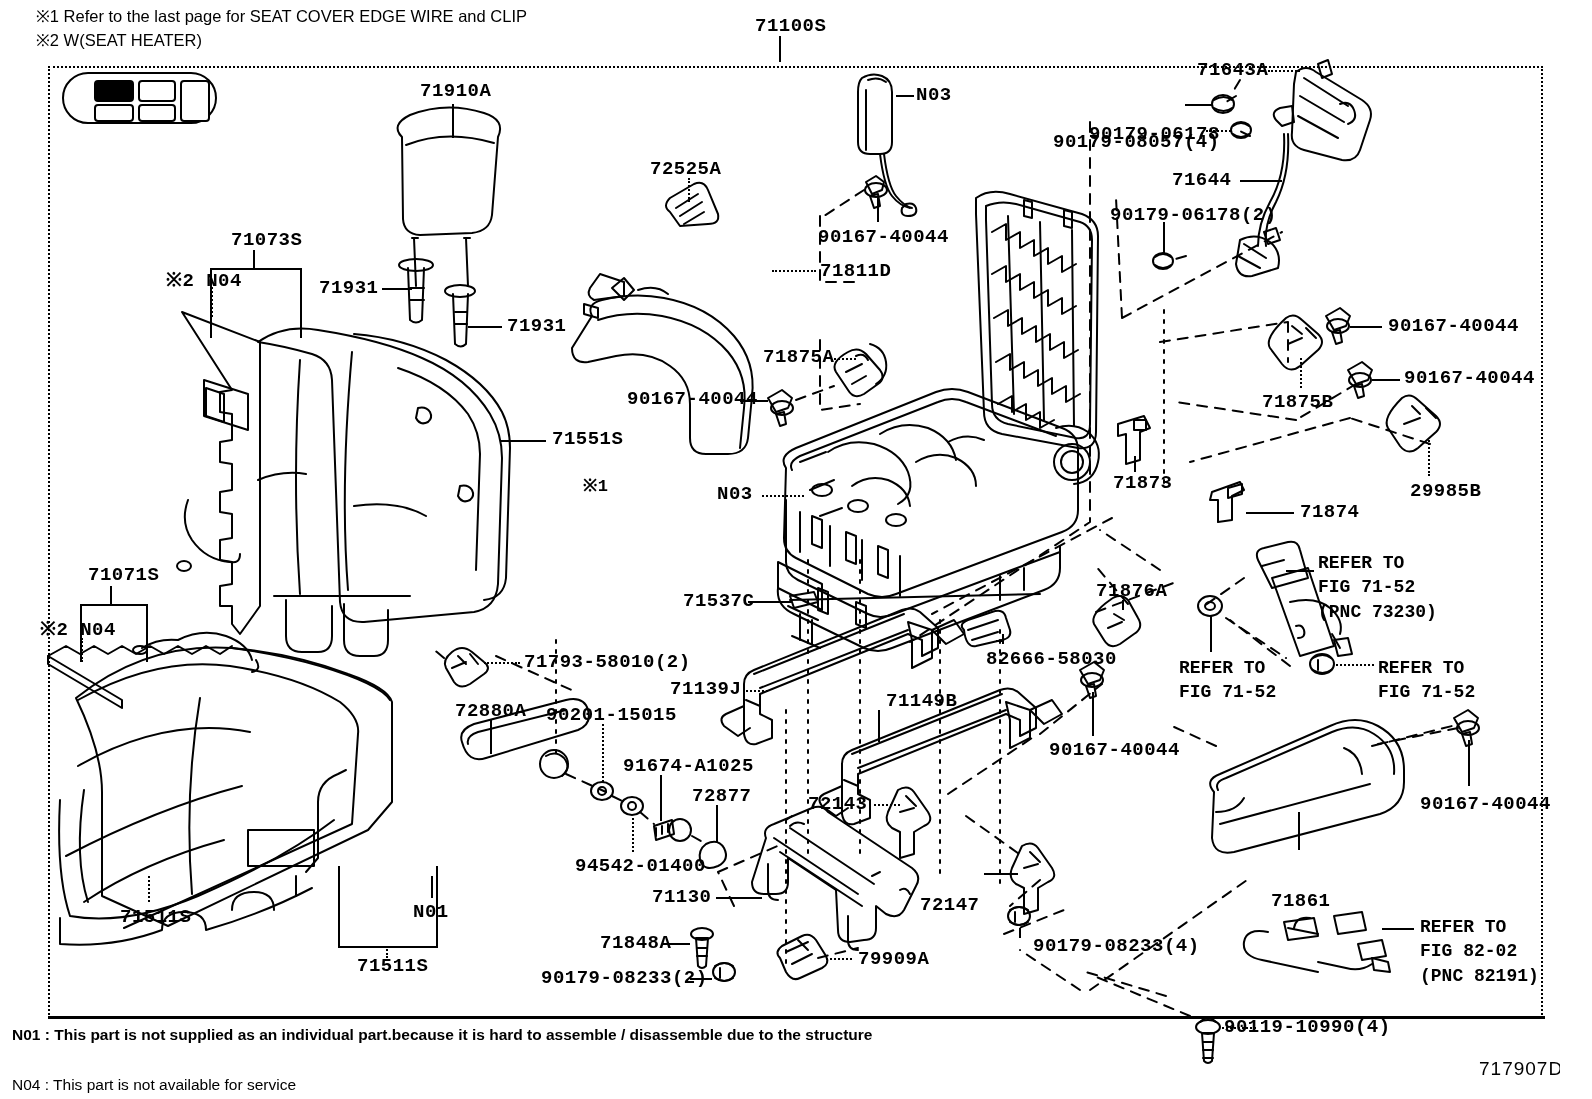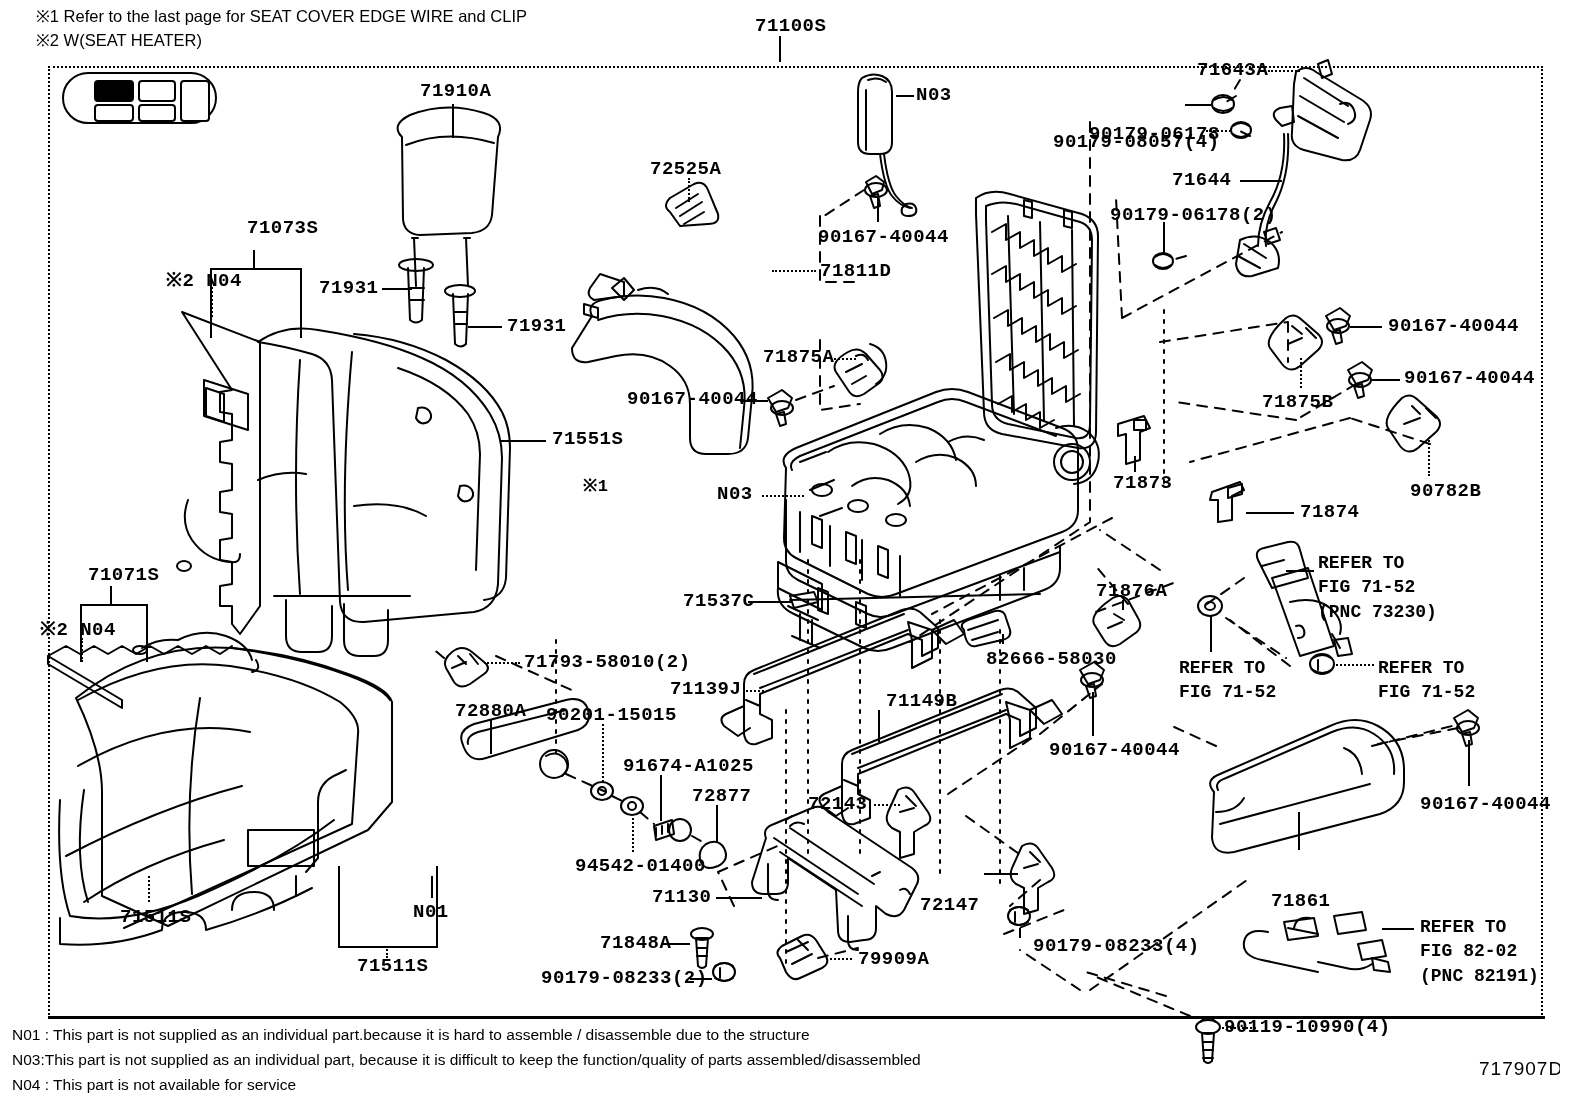--- a/index.html
+++ b/index.html
@@ -614,31 +614,31 @@
   <div class="lbl" style="left:420px;top:82px;">71910A</div>
   <div class="lbl" style="left:916px;top:86px;">N03</div>
   <div class="lbl" style="left:1197px;top:61px;">71643A</div>
   <div class="lbl" style="left:1053px;top:92px;margin-top:41px;">90179-08057(4)</div>
   <div class="lbl" style="left:1089px;top:125px;">90179-06178</div>
   <div class="lbl" style="left:1172px;top:171px;">71644</div>
   <div class="lbl" style="left:1110px;top:206px;">90179-06178(2)</div>
   <div class="lbl" style="left:650px;top:160px;">72525A</div>
   <div class="lbl" style="left:818px;top:228px;">90167-40044</div>
   <div class="lbl" style="left:820px;top:262px;">71811D</div>
-  <div class="lbl" style="left:231px;top:219px;margin-left:16px;">71073S</div>
+  <div class="lbl" style="left:231px;top:231px;">71073S</div>
   <div class="lbl" style="left:166px;top:272px;">※2 N04</div>
   <div class="lbl" style="left:319px;top:279px;">71931</div>
   <div class="lbl" style="left:507px;top:317px;">71931</div>
   <div class="lbl" style="left:1388px;top:317px;">90167-40044</div>
   <div class="lbl" style="left:763px;top:348px;">71875A</div>
   <div class="lbl" style="left:1404px;top:369px;">90167-40044</div>
   <div class="lbl" style="left:627px;top:390px;">90167-40044</div>
   <div class="lbl" style="left:1262px;top:393px;">71875B</div>
   <div class="lbl" style="left:552px;top:430px;">71551S</div>
-  <div class="lbl" style="left:1410px;top:482px;">90782B</div>
+  <div class="lbl" style="left:1410px;top:482px;">29985B</div>
   <div class="lbl sm" style="left:583px;top:478px;">※1</div>
   <div class="lbl" style="left:1113px;top:474px;">71873</div>
   <div class="lbl" style="left:717px;top:485px;">N03</div>
   <div class="lbl" style="left:1300px;top:503px;">71874</div>
   <div class="lbl" style="left:88px;top:566px;">71071S</div>
   <div class="lbl" style="left:683px;top:592px;">71537C</div>
   <div class="lbl" style="left:1096px;top:582px;">71876A</div>
   <div class="lbl" style="left:40px;top:621px;">※2 N04</div>
   <div class="lbl" style="left:986px;top:650px;">82666-58030</div>
   <div class="lbl" style="left:524px;top:653px;">71793-58010(2)</div>
@@ -668,19 +668,18 @@
 FIG 71-52
 (PNC 73230)</div>
   <div class="reflbl" style="left:1179px;top:656px;">REFER TO
 FIG 71-52</div>
   <div class="reflbl" style="left:1378px;top:656px;">REFER TO
 FIG 71-52</div>
   <div class="reflbl" style="left:1420px;top:915px;">REFER TO
 FIG 82-02
 (PNC 82191)</div>
 
-  <div class="foot" style="left:12px;top:1026px;">N01 : This part is not supplied as an individual part.because it is hard to assemble / disassemble due to the structure</div>
-  <div class="foot" style="left:12px;top:1051px;">N03:This part is not supplied as an individual part, because it is difficult to keep the function/quality of parts assembled/disassembled</div>
+  <div class="foot" style="left:12px;top:1026px;font-weight:bold;">N01 : This part is not supplied as an individual part.because it is hard to assemble / disassemble due to the structure</div>
   <div class="foot" style="left:12px;top:1076px;">N04 : This part is not available for service</div>
 
   <div class="figcode" style="left:1479px;top:1058px;">717907D</div>
 
 </div>
 
 </body></html>

